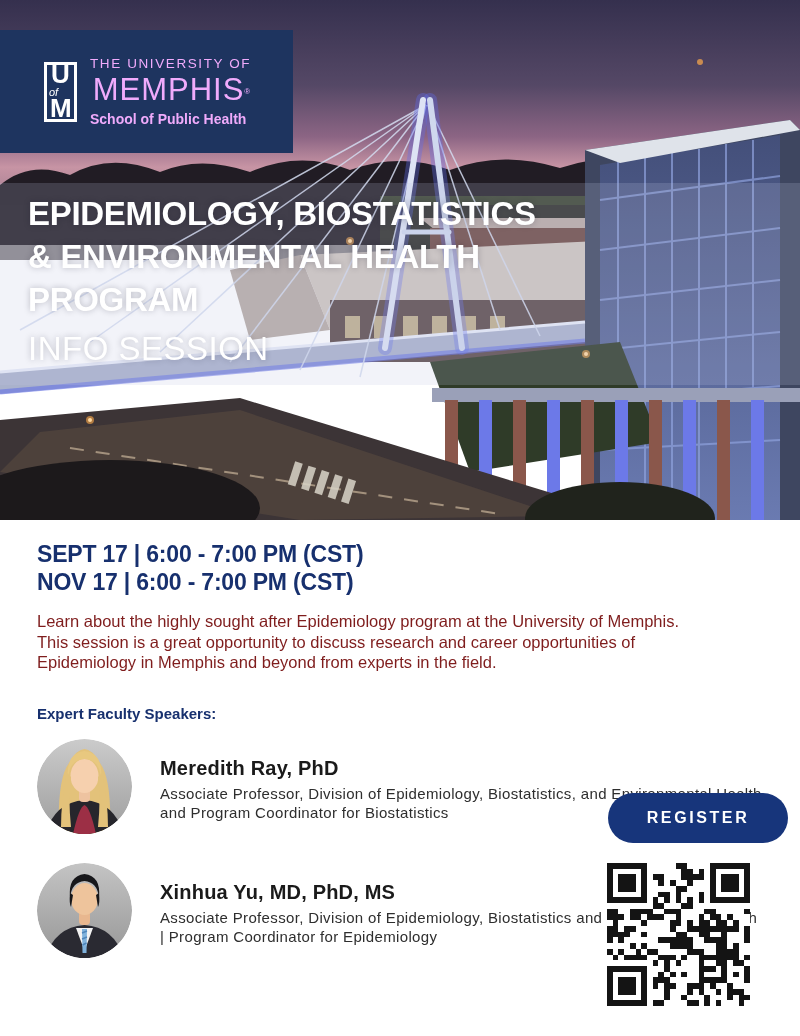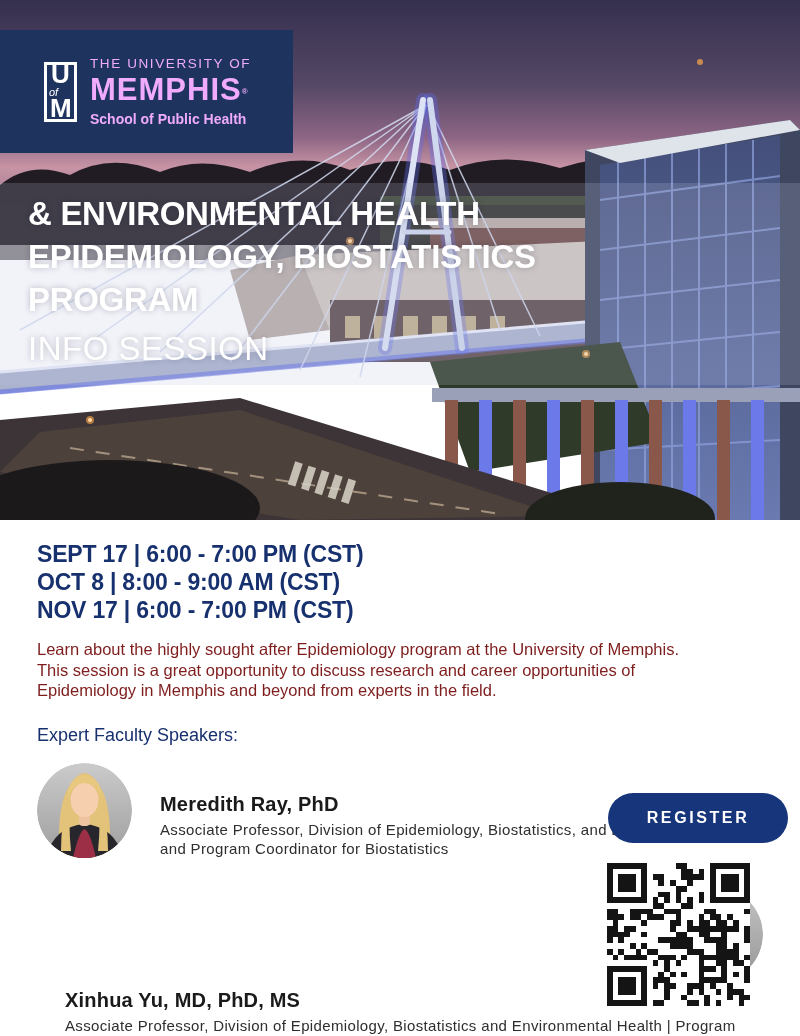--- a/index.html
+++ b/index.html
@@ -19,43 +19,43 @@
   }
   .monogram{
     position:relative;margin-left:44px;width:33px;height:60px;
     border:3px solid #ffffff;box-sizing:border-box;color:#ffffff;
   }
   .monogram .mg-u{position:absolute;top:-6px;left:4px;font-size:26px;font-weight:bold;}
   .monogram .mg-of{position:absolute;top:21px;left:2px;font-size:11px;font-style:italic;}
   .monogram .mg-m{position:absolute;bottom:-5px;left:3px;font-size:26px;font-weight:bold;}
   .logo-text{margin-left:13px;color:#f0abfc;line-height:1;}
   .logo-line1{font-size:13.5px;letter-spacing:1.6px;font-weight:400;margin-bottom:3px;}
-  .logo-line2{font-size:31px;font-weight:700;letter-spacing:1px;}
+  .logo-line2{font-size:31px;font-weight:400;letter-spacing:1px;text-align:right;}
   .logo-reg{font-size:8px;vertical-align:6px;}
   .logo-line3{font-size:14px;font-weight:bold;margin-top:7px;}
   .hero-title{
     position:absolute;top:192px;left:28px;color:#ffffff;
     font-size:33px;font-weight:bold;line-height:43px;letter-spacing:-0.3px;
     text-shadow:0 0 6px rgba(20,20,40,0.25);
   }
   .hero-subtitle{
     position:absolute;top:327px;left:28px;color:#ffffff;
     font-size:33px;font-weight:400;line-height:43px;letter-spacing:0.5px;
     text-shadow:0 0 6px rgba(20,20,40,0.25);
   }
   
   .content{position:absolute;top:520px;left:37px;width:726px;}
   .dates{margin-top:20px;color:var(--navy,#17306e);
     font-size:23px;font-weight:bold;line-height:28px;letter-spacing:-0.2px;}
   .lead{margin-top:15px;max-width:672px;color:#7f1d1d;
     font-size:16.5px;line-height:20.5px;}
-  .speakers-heading{margin-top:24px;color:var(--navy,#17306e);
-    font-size:18px;font-weight:normal;}
-  .speaker-row{display:flex;align-items:flex-end;margin-top:17px;}
-  .speaker-row + .speaker-row{margin-top:29px;flex-direction:column;}
+  .speakers-heading{margin-top:32px;color:var(--navy,#17306e);
+    font-size:15px;font-weight:bold;}
+  .speaker-row{display:flex;align-items:center;margin-top:17px;}
+  .speaker-row + .speaker-row{margin-top:29px;}
   .avatar{width:95px;height:95px;border-radius:50%;overflow:hidden;flex:0 0 95px;}
   .avatar svg{display:block;width:95px;height:95px;}
   .speaker-info{margin-left:28px;padding-top:7px;}
   .speaker-name{font-size:20px;font-weight:bold;color:#1a1a1a;letter-spacing:0.2px;}
   .speaker-title{margin-top:4px;font-size:15px;color:#2e2e2e;
     line-height:19px;letter-spacing:0.35px;}
   .speaker-row:nth-of-type(1) .speaker-title{max-width:378px;}
   .speaker-row:nth-of-type(2) .speaker-title{max-width:412px;}
   
   .register-btn{
@@ -187,31 +187,30 @@
         <span class="mg-m">M</span>
       </div>
       <div class="logo-text">
         <div class="logo-line1">THE UNIVERSITY OF</div>
         <div class="logo-line2"><span>MEMPHIS</span><span class="logo-reg">®</span></div>
         <div class="logo-line3">School of Public Health</div>
       </div>
     </div>
 
     <div class="hero-title">
+      <div>EPIDEMIOLOGY, BIOSTATISTICS</div>
       <div>&amp; ENVIRONMENTAL HEALTH</div>
-      <div>EPIDEMIOLOGY, BIOSTATISTICS</div>
       <div>PROGRAM</div>
     </div>
     <div class="hero-subtitle">INFO SESSION</div>
   </div>
 
   <div class="content">
     <div class="dates">
       <div>SEPT 17 | 6:00 - 7:00 PM (CST)</div>
-      <div>OCT 8 | 8:00 - 9:00 AM (CST)</div>
       <div>NOV 17 | 6:00 - 7:00 PM (CST)</div>
     </div>
 
     <p class="lead">Learn about the highly sought after Epidemiology program at the University of Memphis. This session is a great opportunity to discuss research and career opportunities of Epidemiology in Memphis and beyond from experts in the field.</p>
 
     <div class="speakers-heading">Expert Faculty Speakers:</div>
 
     <div class="speaker-row">
       <div class="avatar">
         <svg viewBox="0 0 95 95" aria-hidden="true">

